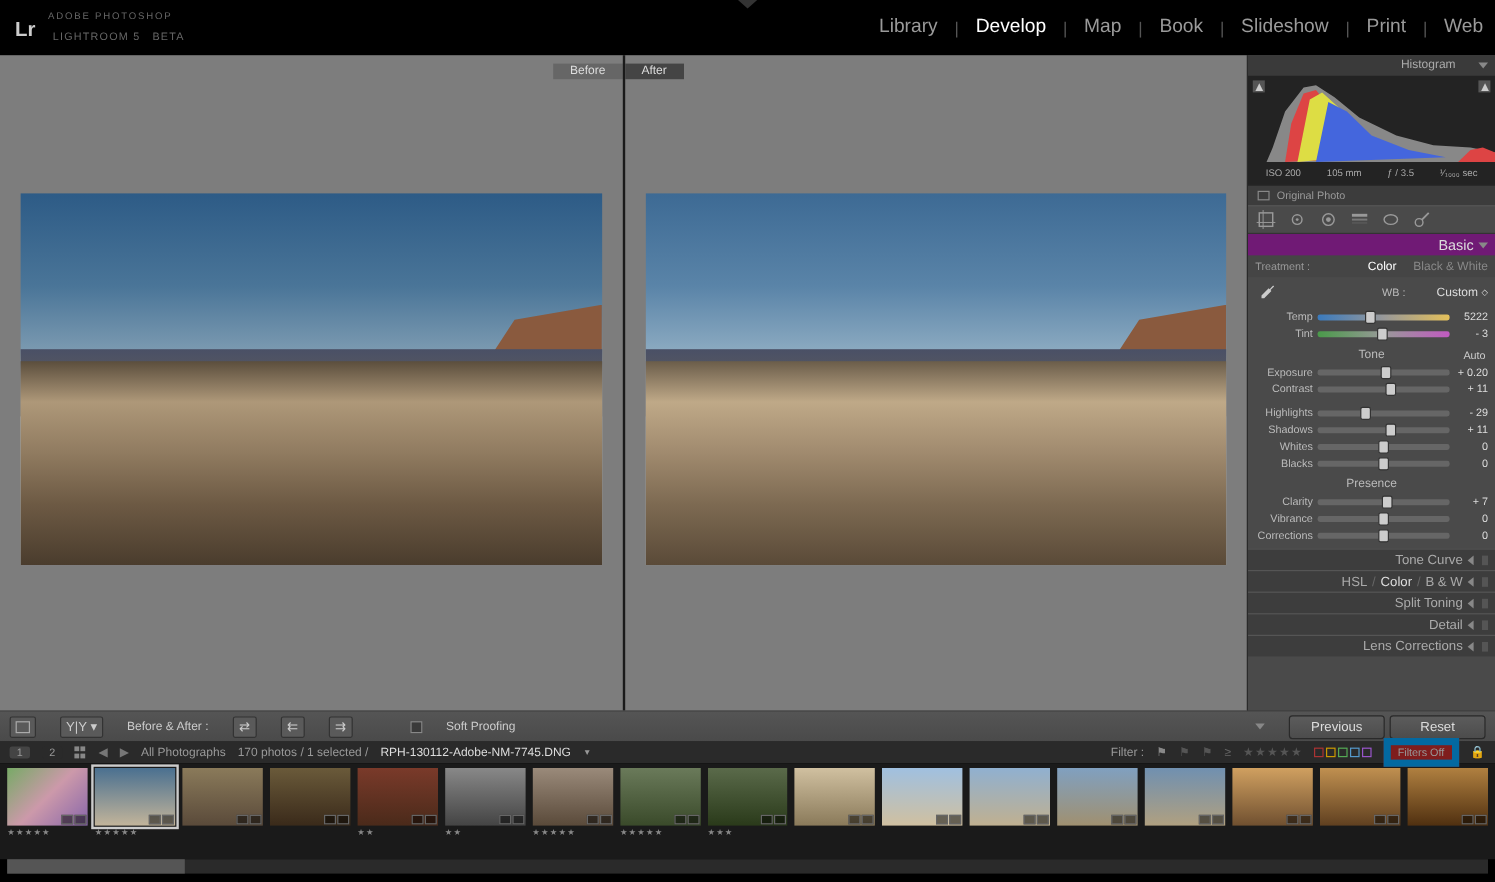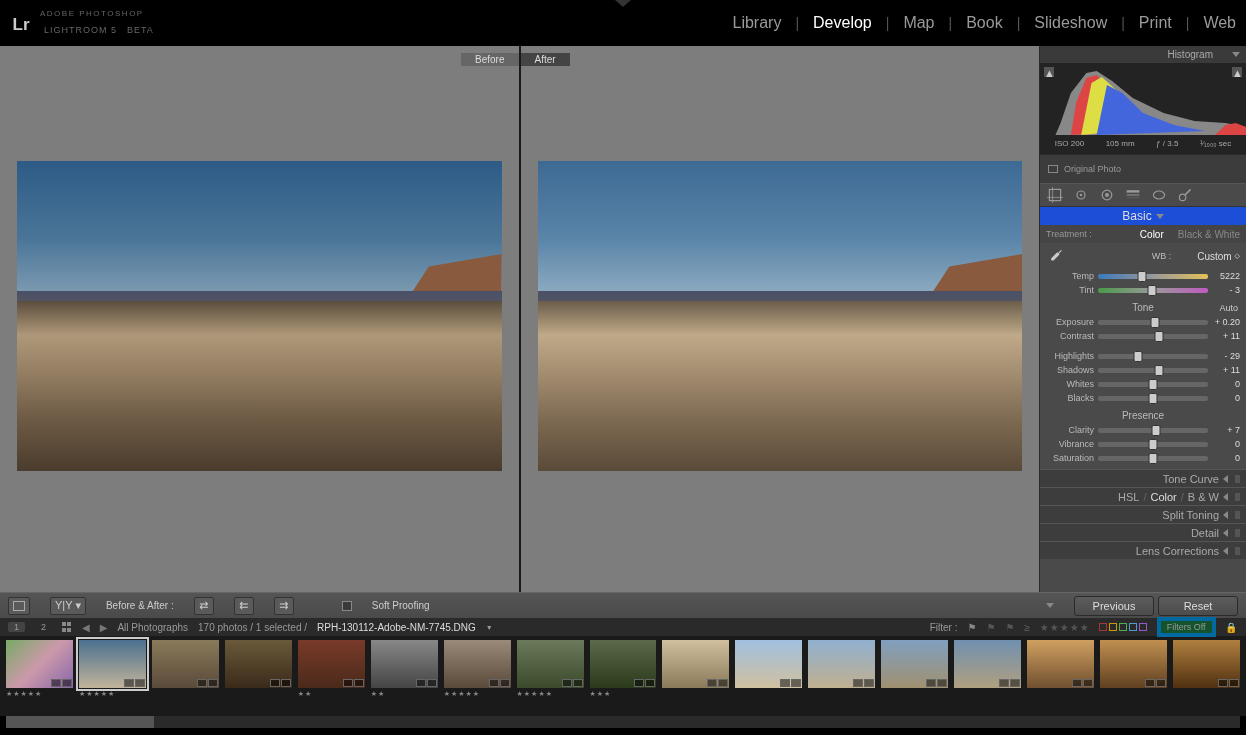--- a/index.html
+++ b/index.html
@@ -33,26 +33,26 @@
 .hills{position:absolute;left:0;right:0;top:42%;height:18%;background:linear-gradient(180deg,#4a5066 0%,#5b5a5e 50%,#6b5d4a 100%)}
 .mesa{position:absolute;right:0;top:30%;width:25%;height:20%;background:#8a5a3e;clip-path:polygon(20% 80%,40% 20%,100% 0%,100% 100%,0% 100%)}
 
 .rpanel{width:207px;background:#4a4a4a;border-left:1px solid #2a2a2a;display:flex;flex-direction:column;overflow:hidden}
 .panel-header{height:17px;background:#3a3a3a;display:flex;align-items:center;justify-content:flex-end;padding:0 6px;font-size:10px;color:#aaa;gap:19px}
 .histogram{height:92px;background:#232323;margin:0;position:relative;border-bottom:1px solid #2a2a2a}
 .histo-svg{width:100%;height:72px}
 .histo-meta{display:flex;justify-content:space-around;font-size:8px;color:#aaa;padding:2px 4px}
 .histo-corner{position:absolute;width:10px;height:10px;background:#555;top:4px}
 .histo-corner.l{left:4px}.histo-corner.r{right:4px}
-.orig-photo{height:28px;display:flex;align-items:center;gap:6px;padding:0 8px;font-size:9px;color:#999;background:#3c3c3c}
+.orig-photo{height:16px;display:flex;align-items:center;gap:6px;padding:0 8px;font-size:9px;color:#999;background:#3c3c3c}
 .tool-strip{height:24px;background:#4a4a4a;border-top:1px solid #555;border-bottom:1px solid #333;display:flex;align-items:center;padding:0 6px;gap:8px}
 .tool-icon{width:18px;height:18px;display:flex;align-items:center;justify-content:center;color:#999;cursor:pointer}
 .tool-icon svg{width:16px;height:16px}
 .basic-section{background:#4a4a4a}
-.section-title{height:18px;display:flex;align-items:center;justify-content:center;padding:0 6px;font-size:12px;color:#ddd;background:#1d4ed8;gap:4px}
+.section-title{height:18px;display:flex;align-items:center;justify-content:flex-end;padding:0 6px;font-size:12px;color:#ddd;background:#701a75;gap:4px}
 .treatment{display:flex;height:18px;align-items:center;padding:0 6px;gap:8px;background:#454545}
 .treatment-label{color:#999;font-size:9px}
 .treatment-opt{font-size:10px;color:#888;cursor:pointer}
 .treatment-opt.active{color:#fff}
 .wb-row{display:flex;align-items:center;padding:4px 6px;gap:6px}
 .dropper{width:18px;height:18px;color:#ccc}
 .wb-label{font-size:9px;color:#bbb;margin-left:auto}
 .wb-select{font-size:10px;color:#ddd;margin-left:20px;display:flex;align-items:center;gap:3px}
 .slider-row{display:flex;align-items:center;padding:1px 6px;height:14px;gap:4px}
 .slider-label{font-size:9px;color:#bbb;width:48px;text-align:right}
@@ -81,21 +81,21 @@
 .sec-bar{height:18px;background:#2a2a2a;display:flex;align-items:center;padding:0 8px;gap:10px;font-size:10px;color:#999}
 .pill{padding:0 6px;background:#444;border-radius:2px;font-size:9px}
 .grid-icon{display:flex;gap:1px;flex-wrap:wrap;width:10px;height:10px}
 .grid-icon span{width:4px;height:4px;background:#888}
 .arrow{color:#777;cursor:pointer}
 .sec-spacer{flex:1}
 .stars{display:flex;gap:1px}
 .star{color:#555;font-size:10px}
 .color-labels{display:flex;gap:2px}
 .clabel{width:8px;height:8px;border:1px solid}
-.filt-sel{background:#14532d;padding:1px 6px;border:4px solid #0369a1;font-size:9px}
+.filt-sel{background:#7f1d1d;padding:1px 6px;border:6px solid #0369a1;font-size:9px}
 .lock{color:#888}
 
 .filmstrip{height:80px;background:#1a1a1a;display:flex;align-items:flex-start;padding:4px 6px;gap:6px;overflow:hidden}
 .thumb{width:68px;display:flex;flex-direction:column;gap:2px}
 .thumb-img{height:48px;background:#333;position:relative;cursor:pointer;overflow:hidden}
 .thumb-img.sel{outline:2px solid #ccc;outline-offset:1px;background:#999}
 .thumb-badges{position:absolute;bottom:1px;right:1px;display:flex;gap:1px}
 .tb-badge{width:10px;height:8px;background:rgba(0,0,0,.5);border:1px solid #666}
 .thumb-stars{font-size:7px;color:#888;letter-spacing:1px;height:10px}
 .scroll-track{height:12px;background:#2a2a2a;margin:0 6px}
@@ -318,21 +318,21 @@
             <span class="slider-val">+ 7</span>
           </div>
           <div class="slider-row">
             <span class="slider-label">Vibrance</span>
             <div class="slider-track ">
               <div class="slider-handle" style="left:50%"></div>
             </div>
             <span class="slider-val">0</span>
           </div>
           <div class="slider-row">
-            <span class="slider-label">Saturation</span>
+            <span class="slider-label">Corrections</span>
             <div class="slider-track ">
               <div class="slider-handle" style="left:50%"></div>
             </div>
             <span class="slider-val">0</span>
           </div>
         </div>
       <div style="height:4px"></div>
     </div>
 
     <div class="closed-panel">

